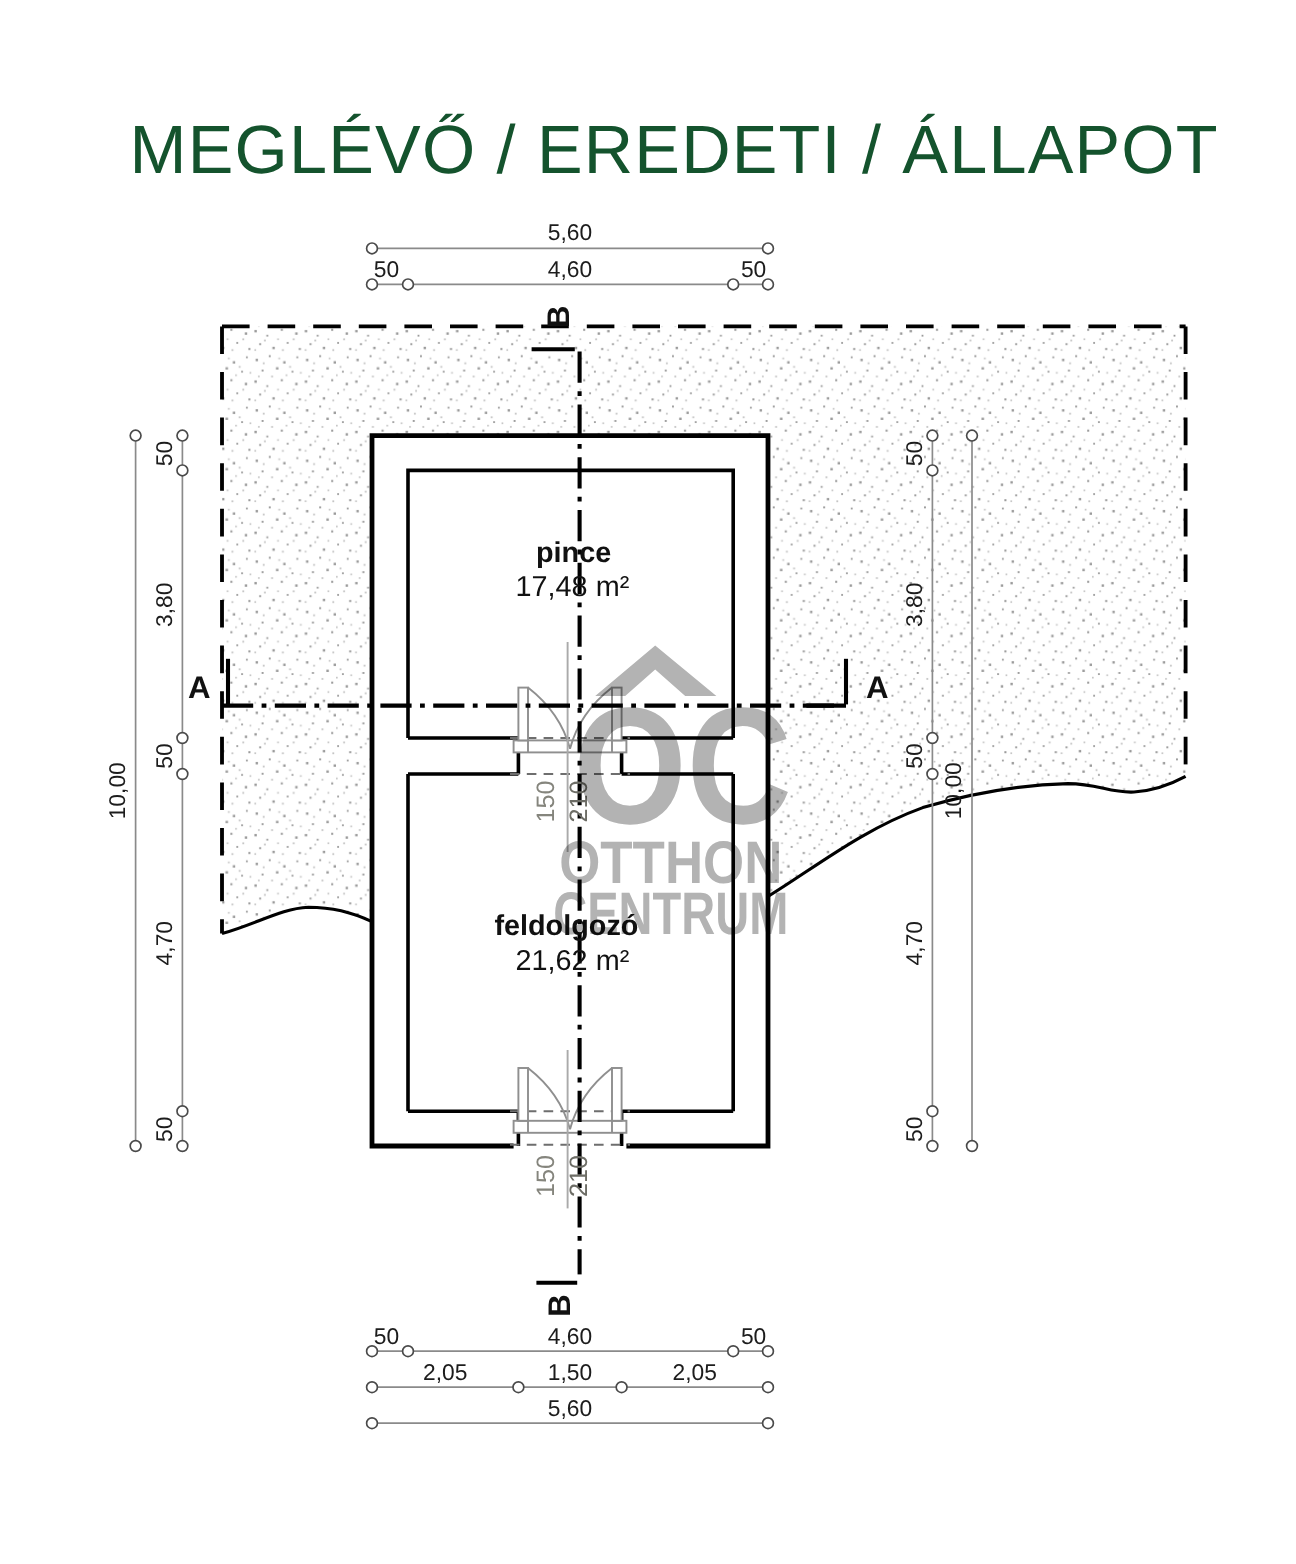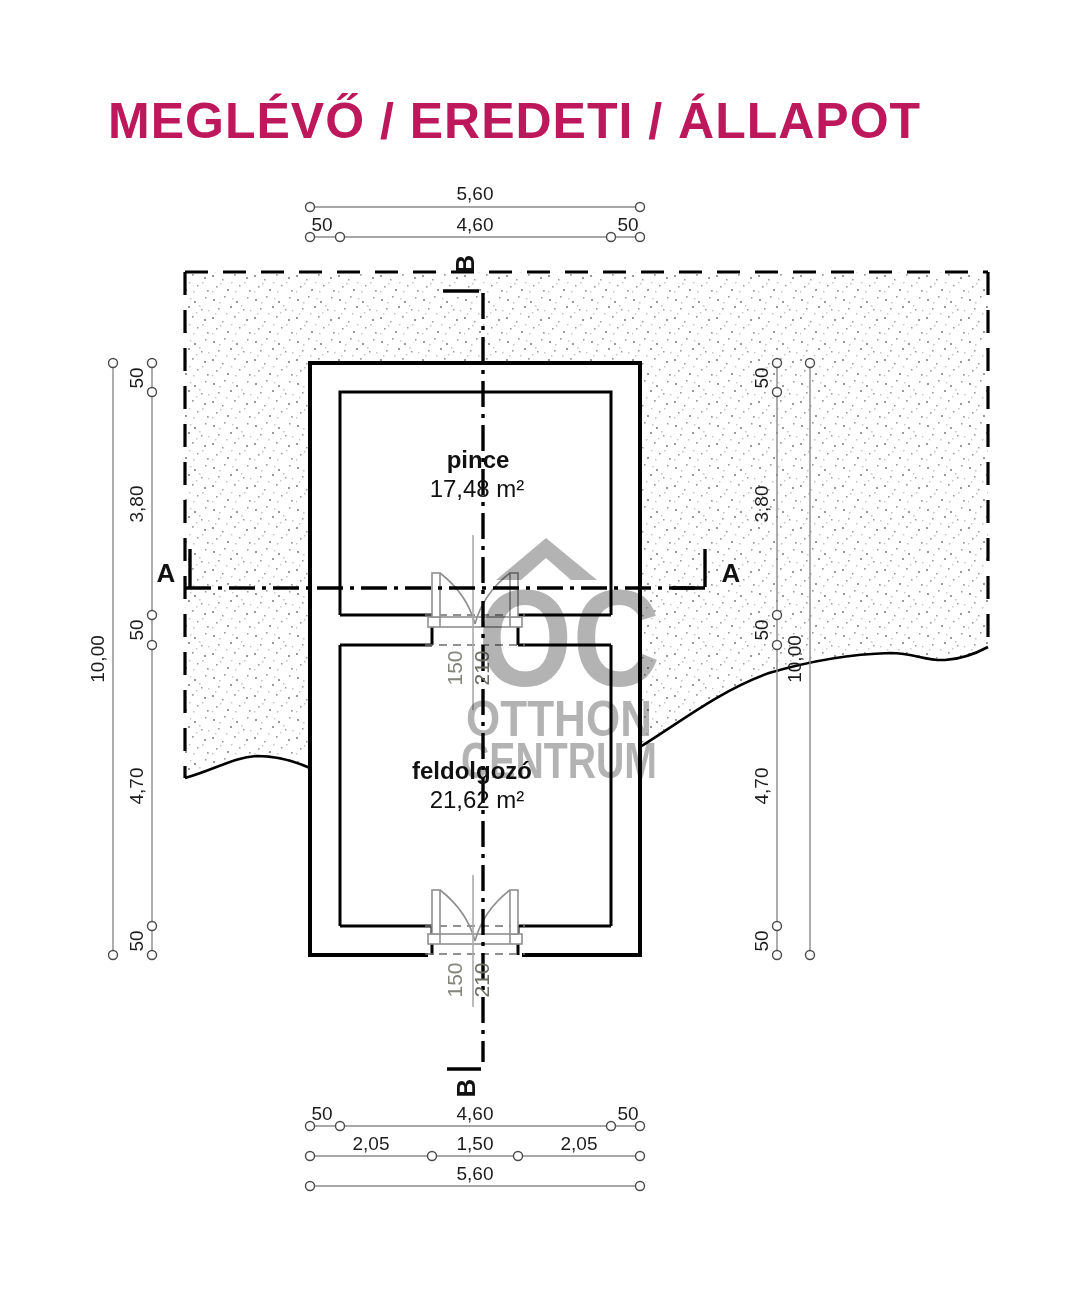--- a/index.html
+++ b/index.html
@@ -1,19 +1,19 @@
 <!DOCTYPE html>
 <html><head>
 <meta charset="utf-8">
 <style>
   html,body{margin:0;padding:0;background:#fff;}
   #canvas{position:relative;width:1080px;height:1303px;background:#ffffff;overflow:hidden;
           font-family:"Liberation Sans", sans-serif;}
-  #title{position:absolute;left:108px;top:92px;font-size:50px;font-weight:bold;
-         letter-spacing:1px;color:#be185d;white-space:nowrap;}
+  #title{position:absolute;left:108px;top:92px;font-size:57px;font-weight:normal;
+         letter-spacing:1px;color:#14532d;white-space:nowrap;}
   svg{position:absolute;left:0;top:0;}
   text{font-family:"Liberation Sans", sans-serif;}
   .dimtxt{font-size:19px;fill:#1c1c1c;}
   .sectxt{font-size:26px;font-weight:bold;fill:#111;}
   .roomname{font-size:24px;font-weight:bold;fill:#111;}
   .roomarea{font-size:24px;fill:#111;}
   .doordim1{font-size:21px;fill:#85857d;}
   .doordim2{font-size:21px;fill:#6d6d66;}
   .wm{fill:#b3b3b3;}
   .wmtxt{font-weight:bold;fill:#b3b3b3;}

